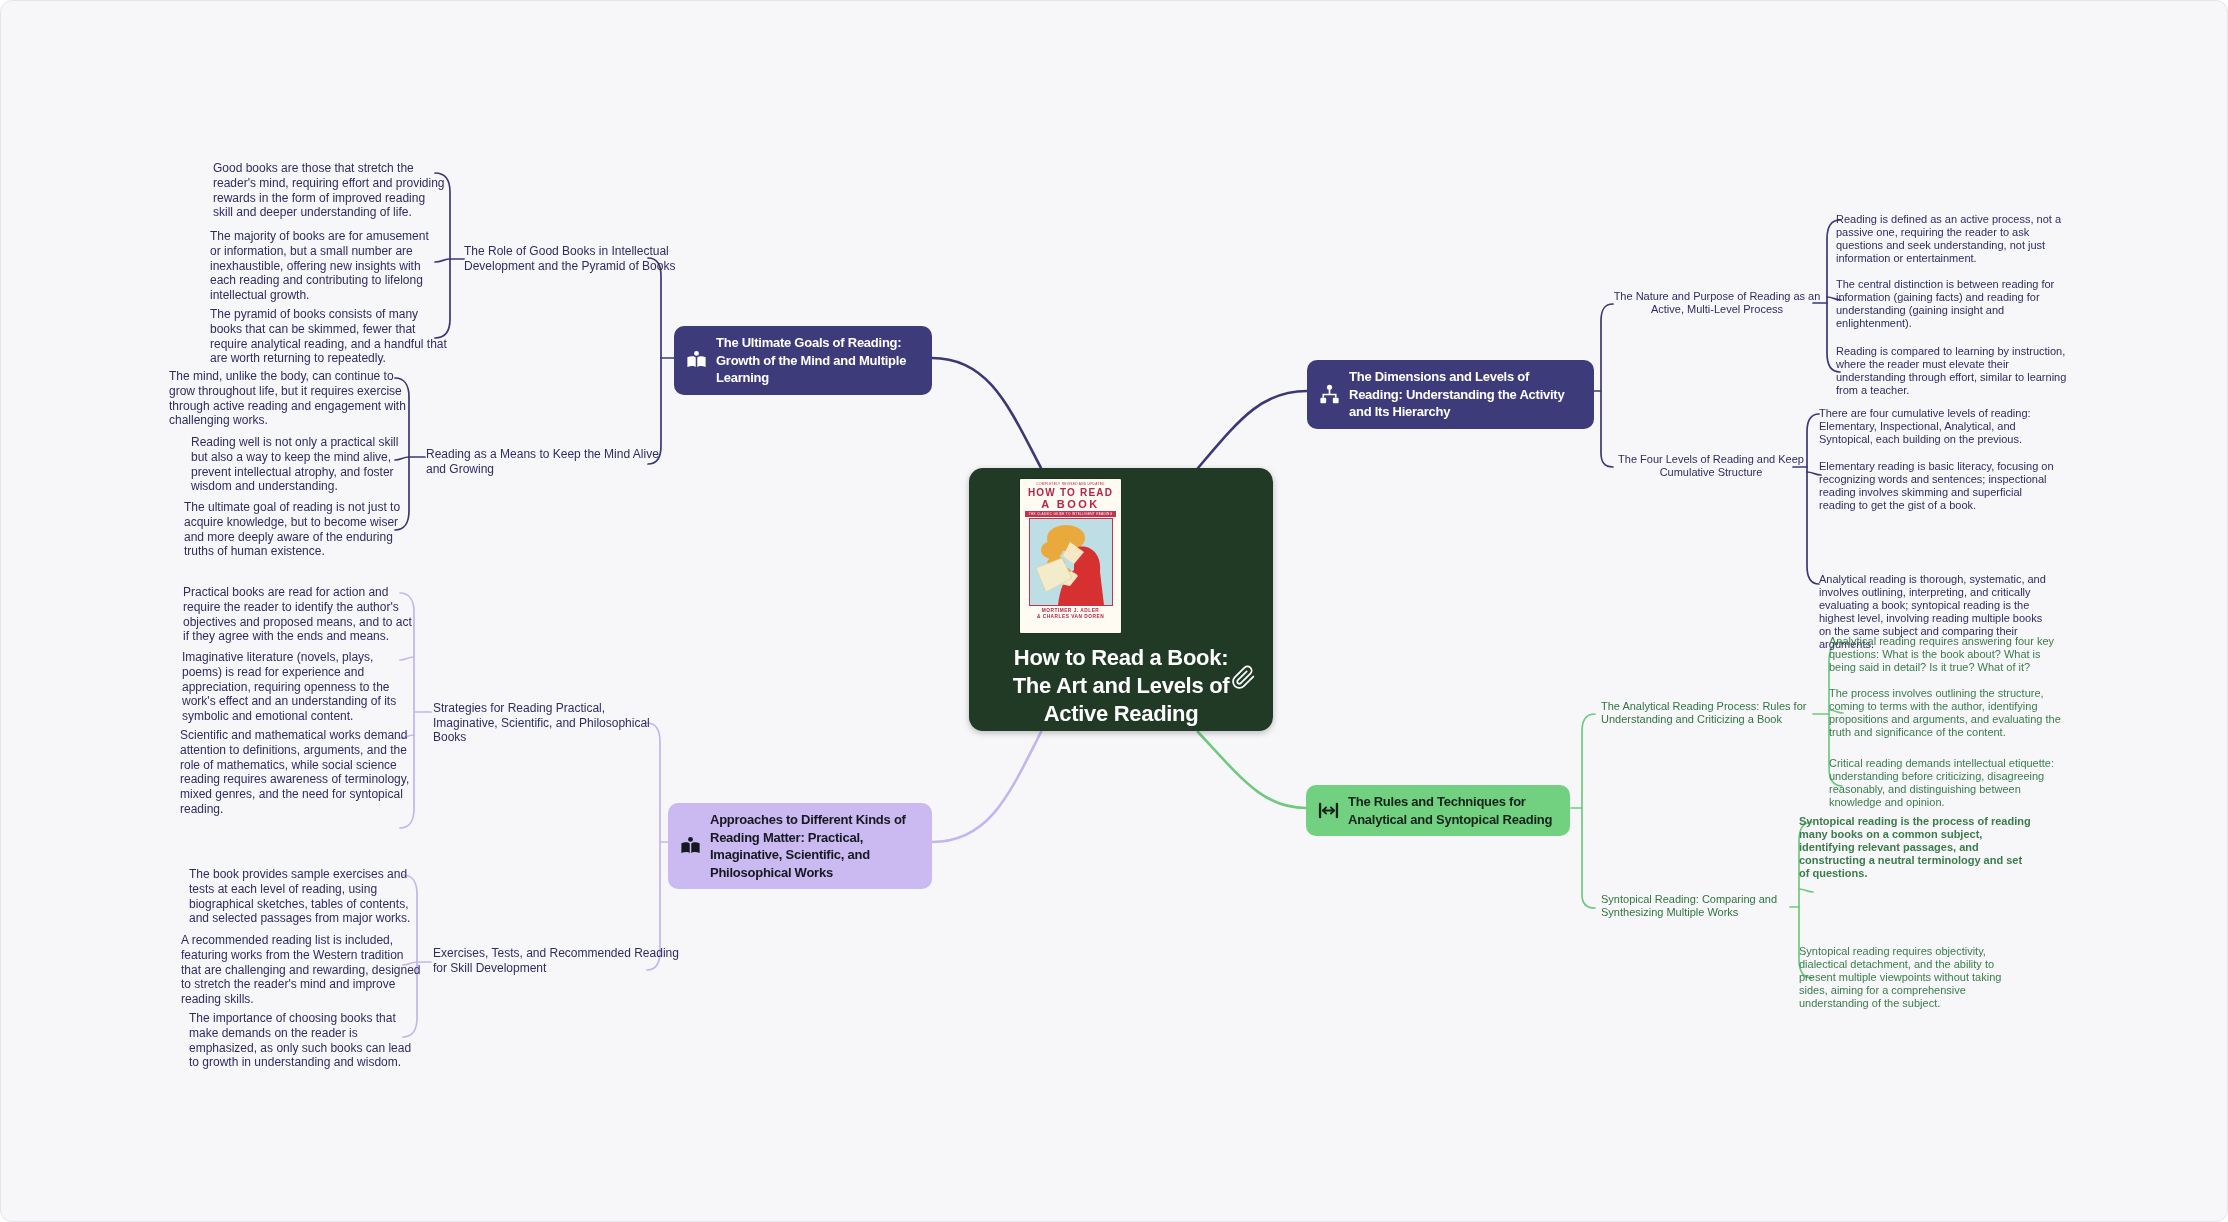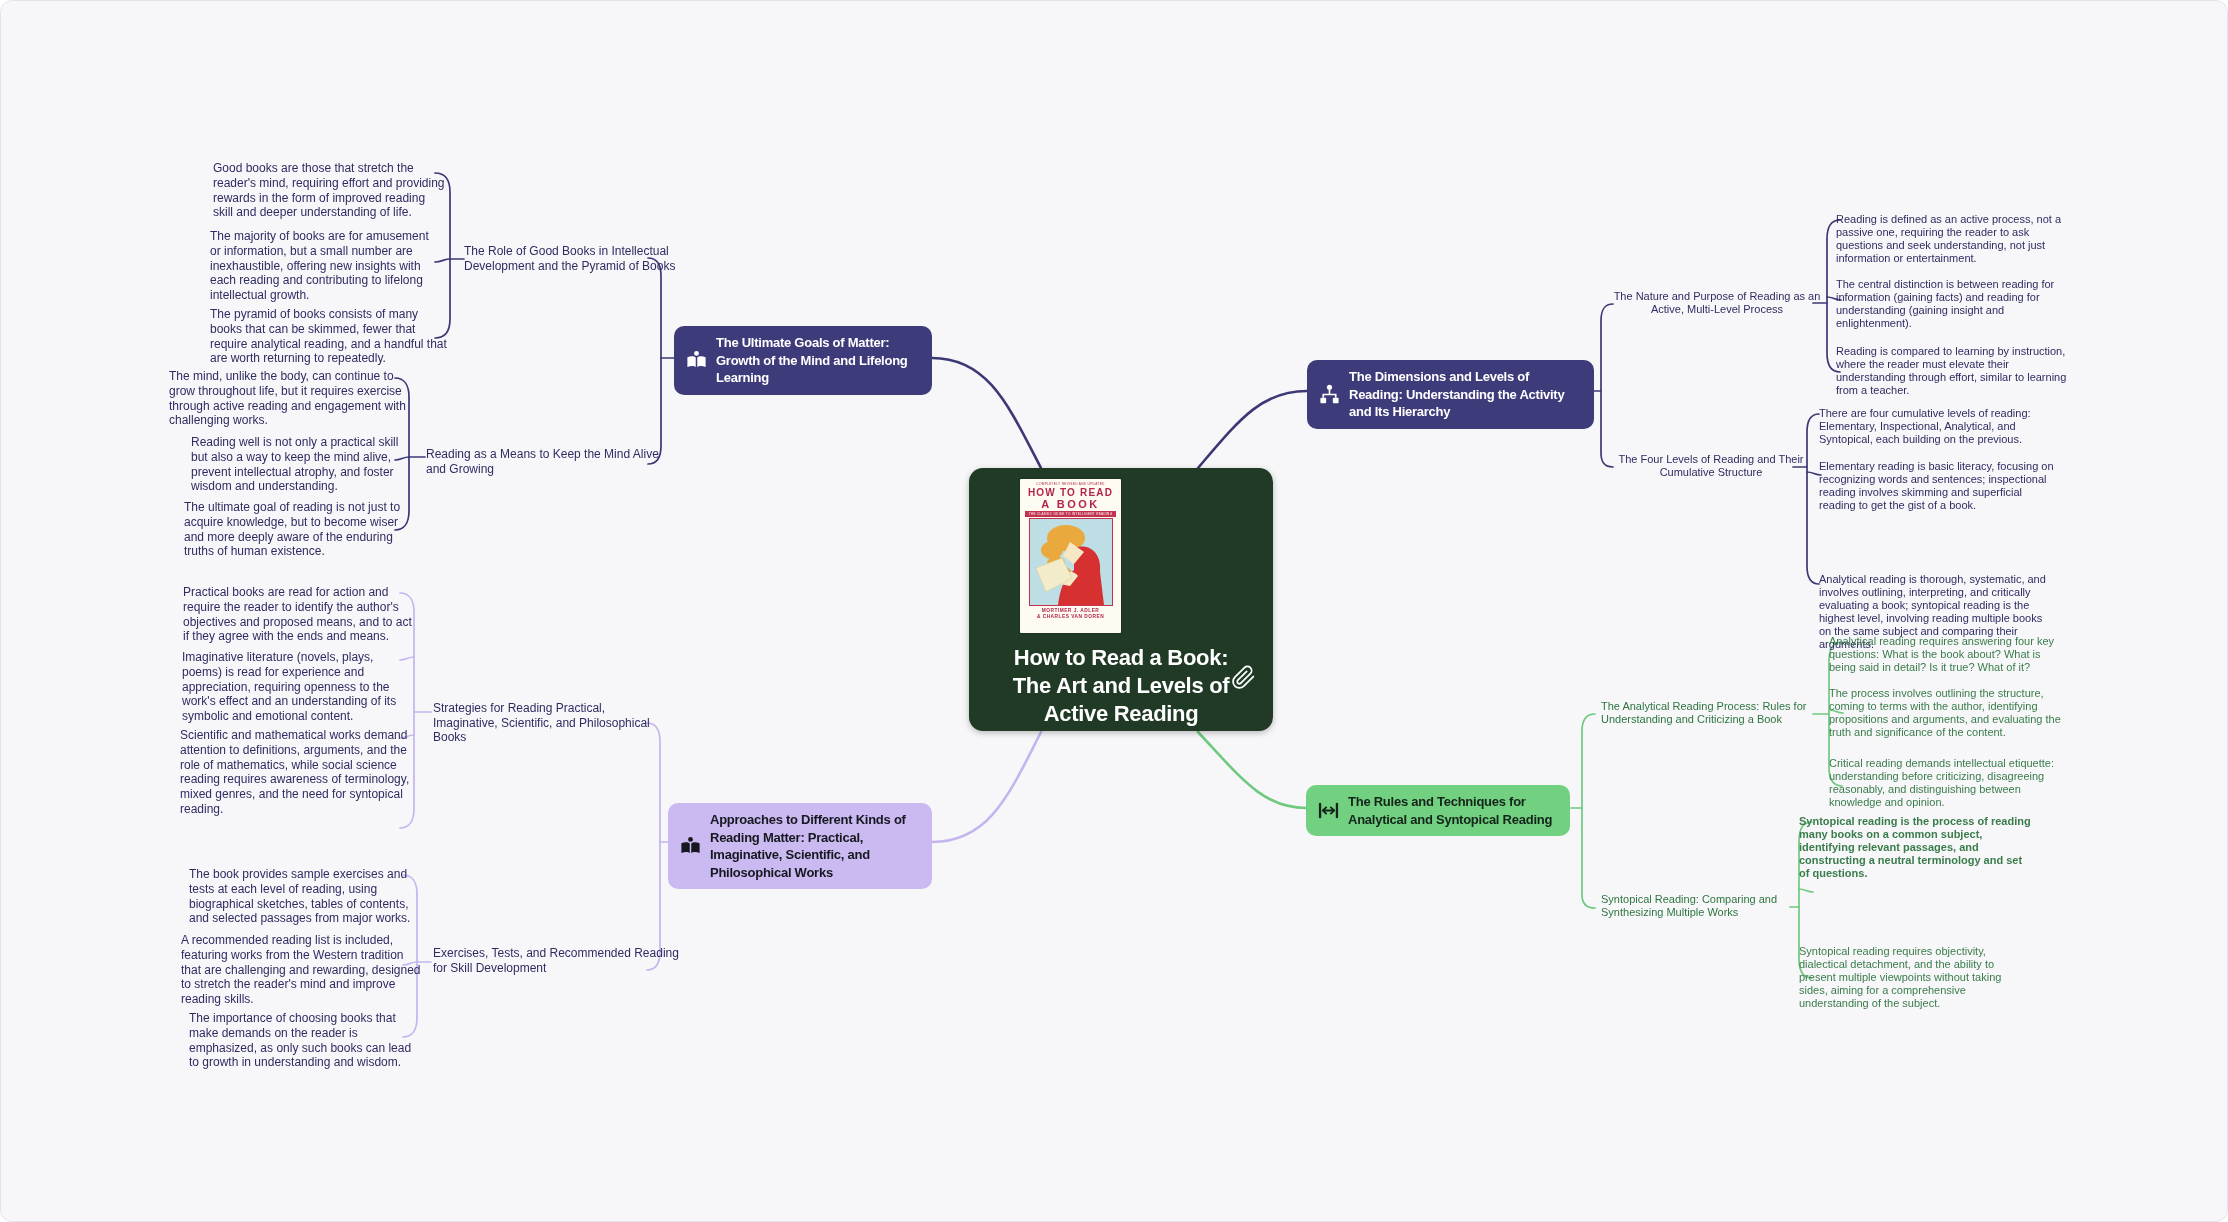--- a/index.html
+++ b/index.html
@@ -138,21 +138,21 @@
   </div>
 
   <div class="topic t-indigo" style="left:673px;top:325px;width:258px;min-height:64px;">
     <span class="ticon">
       <svg width="23" height="23" viewBox="0 0 24 24" fill="currentColor">
         <circle cx="12" cy="4.6" r="2.5"></circle>
         <path d="M2.5 8.6 C6 7 9.5 7.2 11.2 8.9 L11.2 19 C9.5 17.6 6 17.4 2.5 18.9 Z"></path>
         <path d="M21.5 8.6 C18 7 14.5 7.2 12.8 8.9 L12.8 19 C14.5 17.6 18 17.4 21.5 18.9 Z"></path>
       </svg>
     </span>
-    <span>The Ultimate Goals of Matter: Growth of the Mind and Lifelong Learning</span>
+    <span>The Ultimate Goals of Reading: Growth of the Mind and Multiple Learning</span>
   </div>
 
   <div class="topic t-indigo" style="left:1306px;top:359px;width:287px;min-height:62px;">
     <span class="ticon">
       <svg width="23" height="23" viewBox="0 0 24 24" fill="currentColor">
         <circle cx="12" cy="4.5" r="2.7"></circle>
         <rect x="2.5" y="15.5" width="6" height="5.5" rx="1"></rect>
         <rect x="15.5" y="15.5" width="6" height="5.5" rx="1"></rect>
         <path d="M12 7 V12 M5.5 15.5 V12 H18.5 V15.5" stroke="currentColor" stroke-width="1.7" fill="none"></path>
       </svg>
@@ -180,21 +180,21 @@
       </svg>
     </span>
     <span>The Rules and Techniques for Analytical and Syntopical Reading</span>
   </div>
 
   <div class="lbl-l" style="left:463px;top:243px;width:212px;">The Role of Good Books in Intellectual Development and the Pyramid of Books</div>
   <div class="lbl-l" style="left:425px;top:446px;width:252px;">Reading as a Means to Keep the Mind Alive and Growing</div>
   <div class="lbl-l" style="left:432px;top:700px;width:240px;">Strategies for Reading Practical, Imaginative, Scientific, and Philosophical Books</div>
   <div class="lbl-l" style="left:432px;top:945px;width:248px;">Exercises, Tests, and Recommended Reading for Skill Development</div>
   <div class="lbl-r" style="left:1610px;top:289px;width:212px;">The Nature and Purpose of Reading as an Active, Multi-Level Process</div>
-  <div class="lbl-r" style="left:1610px;top:452px;width:200px;">The Four Levels of Reading and Their Cumulative Structure</div>
+  <div class="lbl-r" style="left:1610px;top:452px;width:200px;">The Four Levels of Reading and Keep Cumulative Structure</div>
   <div class="lbl-g" style="left:1600px;top:699px;width:218px;">The Analytical Reading Process: Rules for Understanding and Criticizing a Book</div>
   <div class="lbl-g" style="left:1600px;top:892px;width:200px;">Syntopical Reading: Comparing and Synthesizing Multiple Works</div>
 
   <div class="note-l" style="left:212px;top:160px;width:232px;">Good books are those that stretch the reader's mind, requiring effort and providing rewards in the form of improved reading skill and deeper understanding of life.</div>
   <div class="note-l" style="left:209px;top:228px;width:232px;">The majority of books are for amusement or information, but a small number are inexhaustible, offering new insights with each reading and contributing to lifelong intellectual growth.</div>
   <div class="note-l" style="left:209px;top:306px;width:238px;">The pyramid of books consists of many books that can be skimmed, fewer that require analytical reading, and a handful that are worth returning to repeatedly.</div>
   <div class="note-l" style="left:168px;top:368px;width:250px;">The mind, unlike the body, can continue to grow throughout life, but it requires exercise through active reading and engagement with challenging works.</div>
   <div class="note-l" style="left:190px;top:434px;width:225px;">Reading well is not only a practical skill but also a way to keep the mind alive, prevent intellectual atrophy, and foster wisdom and understanding.</div>
   <div class="note-l" style="left:183px;top:499px;width:230px;">The ultimate goal of reading is not just to acquire knowledge, but to become wiser and more deeply aware of the enduring truths of human existence.</div>
 

